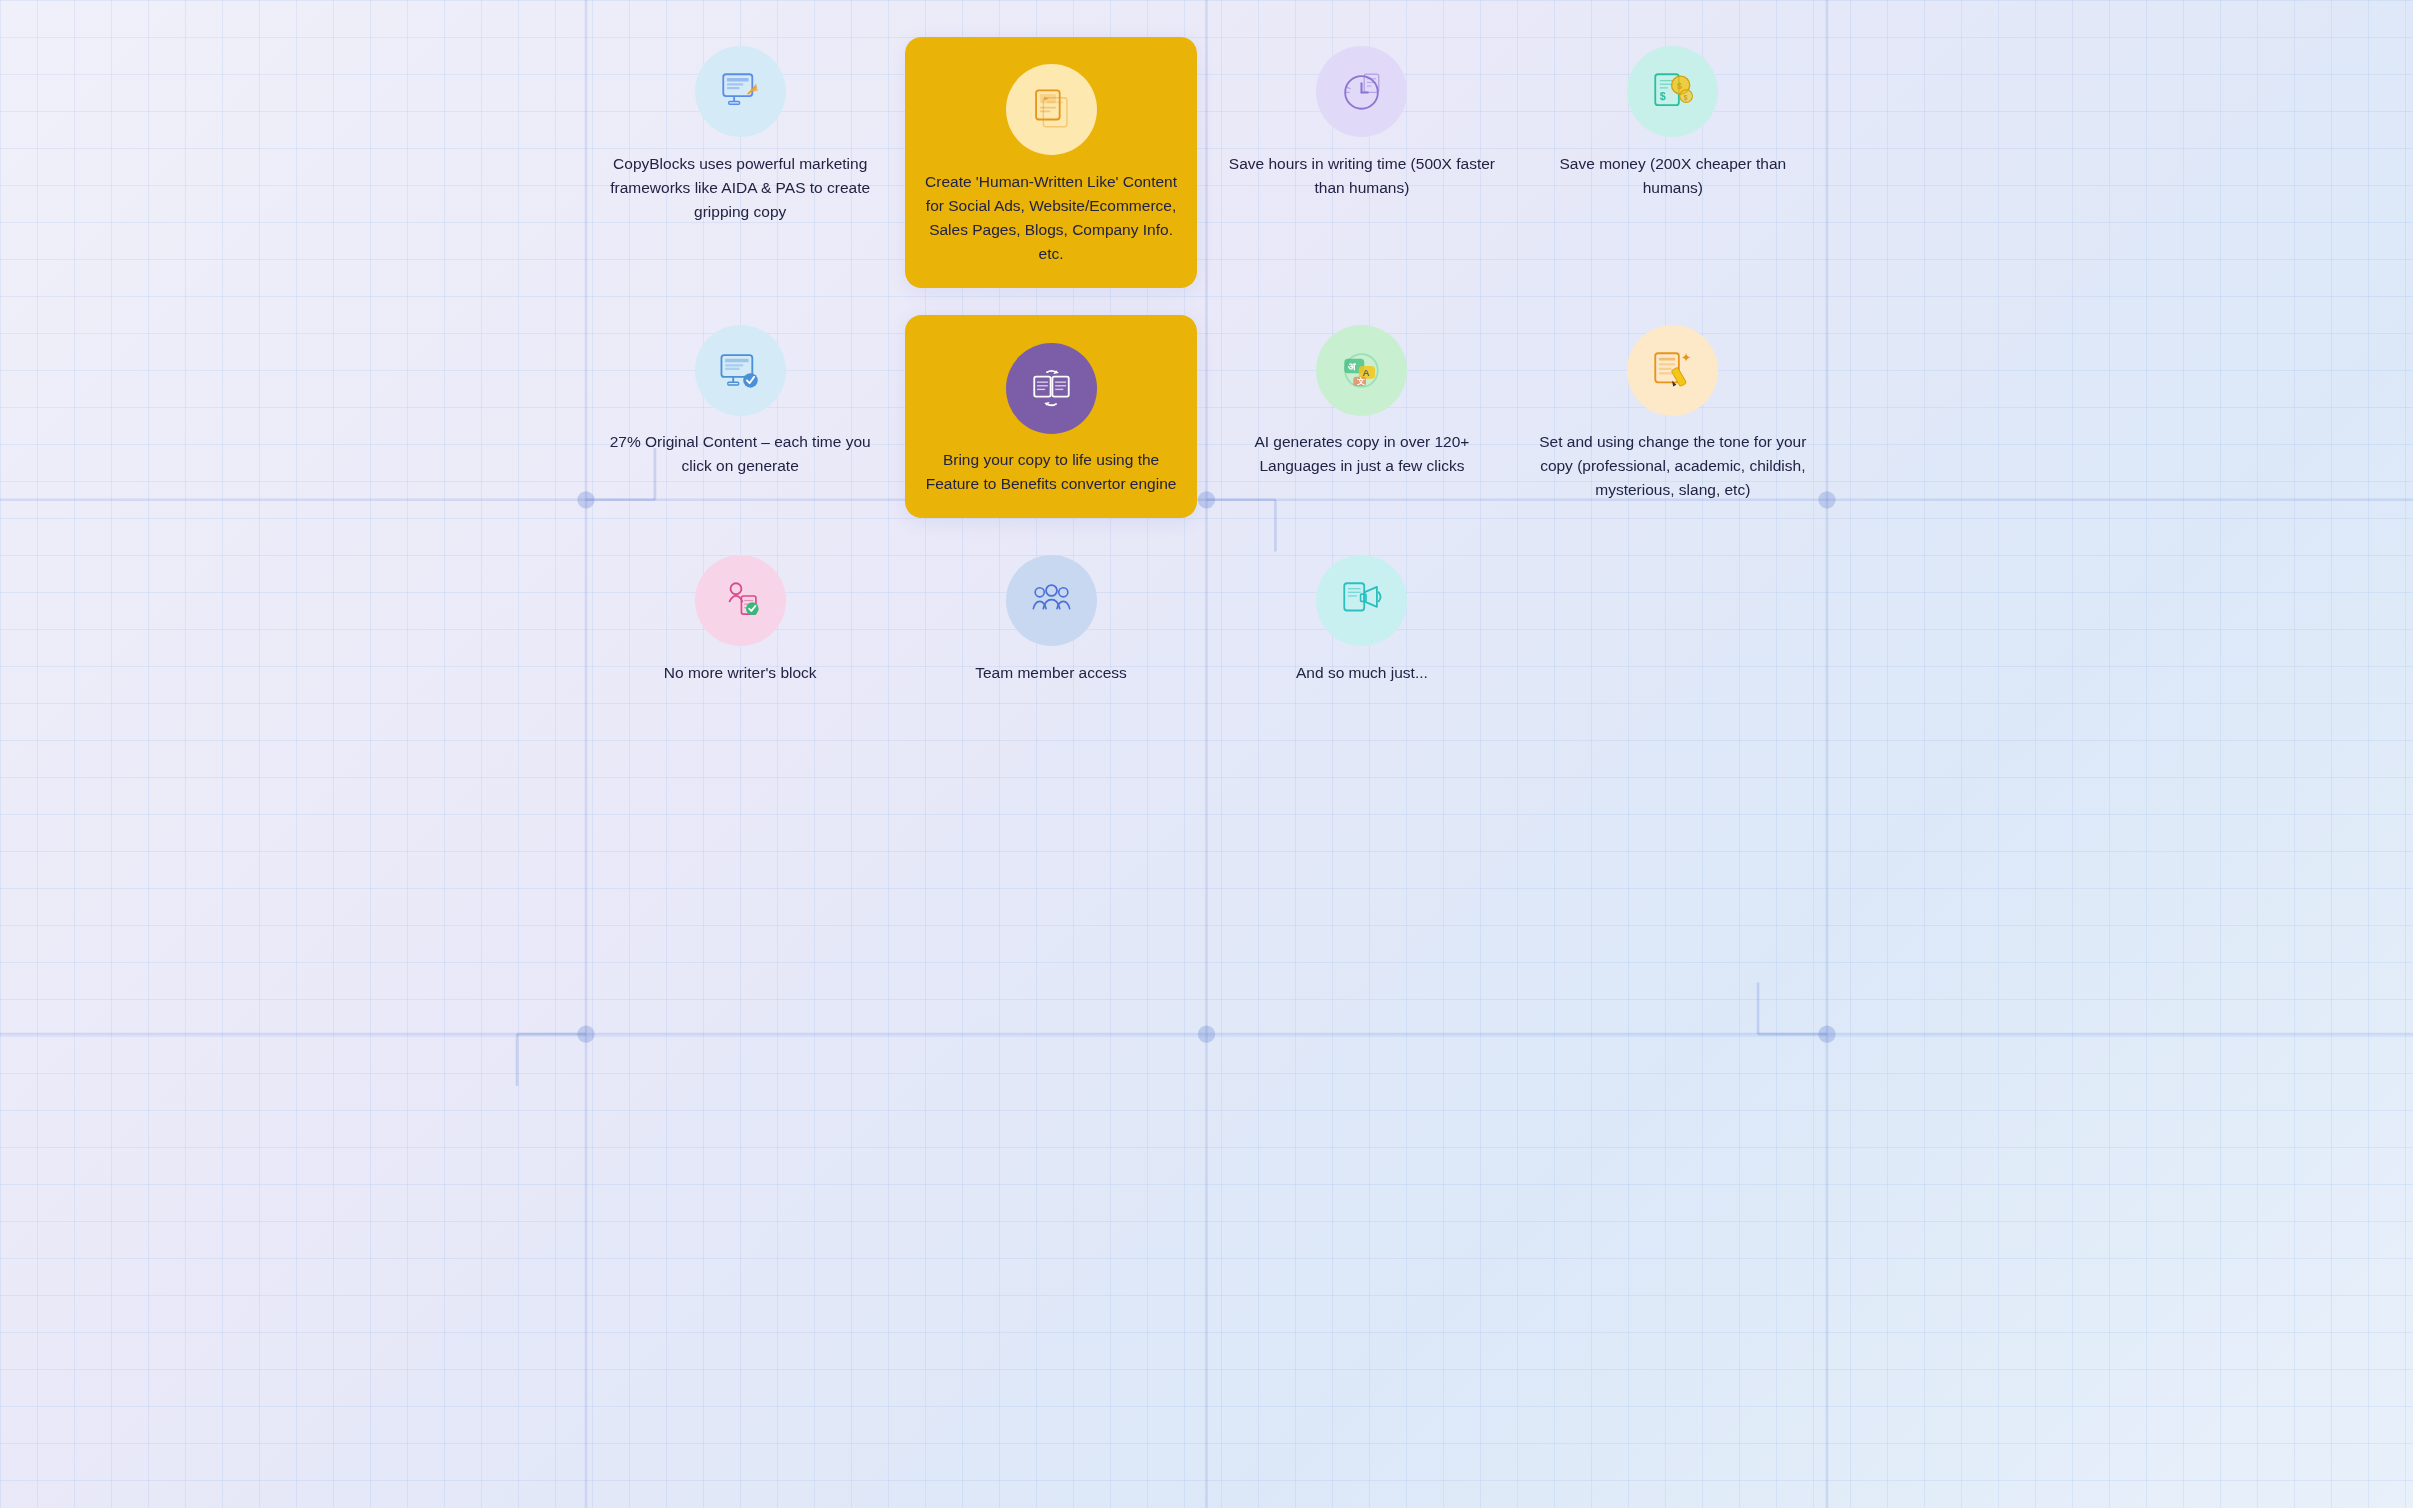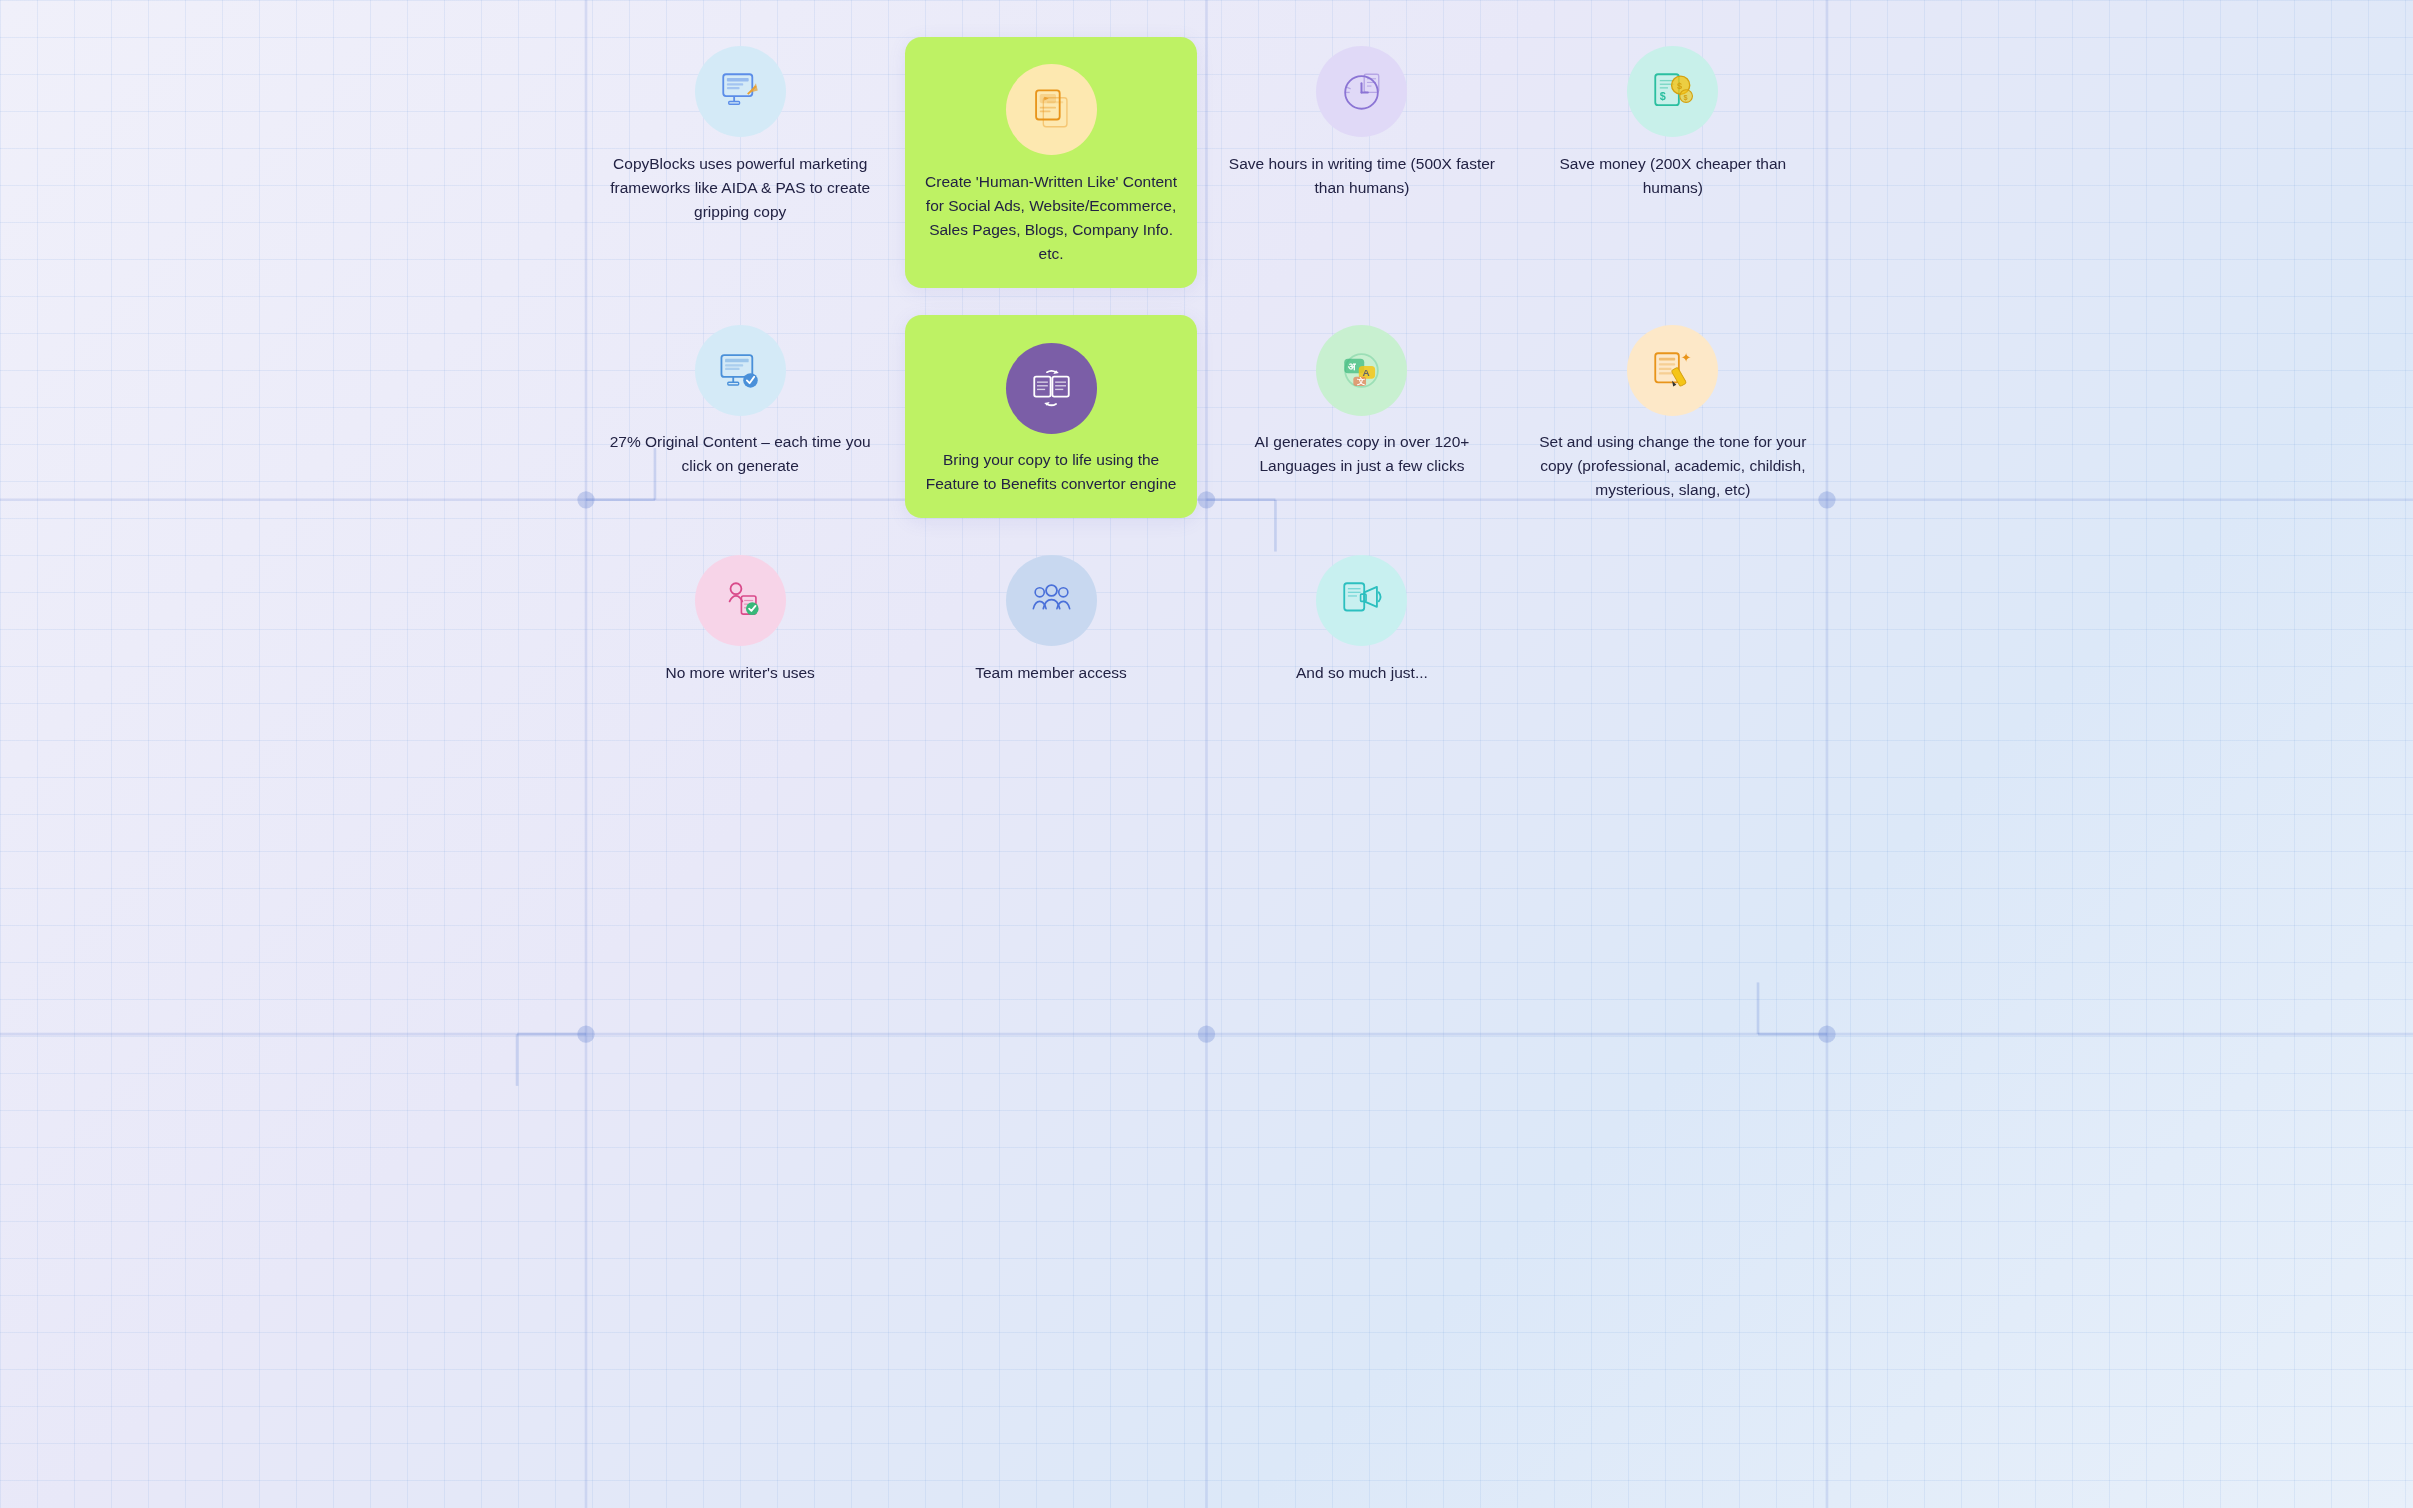--- a/index.html
+++ b/index.html
@@ -50,21 +50,21 @@
     .feature-cell {
       display: flex;
       flex-direction: column;
       align-items: center;
       text-align: center;
       gap: 14.6px;
     }
 
     
     .feature-cell.card {
-      background: #bef264;
+      background: #eab308;
       border-radius: 16.5px;
       padding: 27.4px 18.3px 22px;
       box-shadow: 0 3.7px 18.3px rgba(100,100,200,0.10);
       justify-content: flex-start;
     }
 
     .feature-cell.no-card {
       padding: 9.1px 9.1px 9.1px;
       background: transparent;
     }
@@ -312,21 +312,21 @@
 
           <rect x="28" y="22" width="16" height="20" rx="2" fill="none" stroke="#d94a8a" stroke-width="1.8"></rect>
           <line x1="31" y1="27" x2="41" y2="27" stroke="#d94a8a" stroke-width="1.3" opacity="0.5"></line>
           <line x1="31" y1="31" x2="41" y2="31" stroke="#d94a8a" stroke-width="1.3" opacity="0.5"></line>
           <line x1="31" y1="35" x2="37" y2="35" stroke="#d94a8a" stroke-width="1.3" opacity="0.5"></line>
 
           <circle cx="40" cy="36" r="7" fill="#38b87a"></circle>
           <polyline points="36.5,36 39,38.5 43.5,33" fill="none" stroke="white" stroke-width="2" stroke-linecap="round" stroke-linejoin="round"></polyline>
         </svg>
       </div>
-      <p class="feature-text">No more writer's uses</p>
+      <p class="feature-text">No more writer's block</p>
     </div>
 
 
     <div class="feature-cell no-card">
       <div class="icon-circle ic-steel">
         <svg viewBox="0 0 54 54" xmlns="http://www.w3.org/2000/svg">
 
           <circle cx="27" cy="16" r="6" fill="none" stroke="#4a70d9" stroke-width="2"></circle>
           <path d="M18,36 Q20,26 27,26 Q34,26 36,36" fill="none" stroke="#4a70d9" stroke-width="2" stroke-linecap="round"></path>
 

